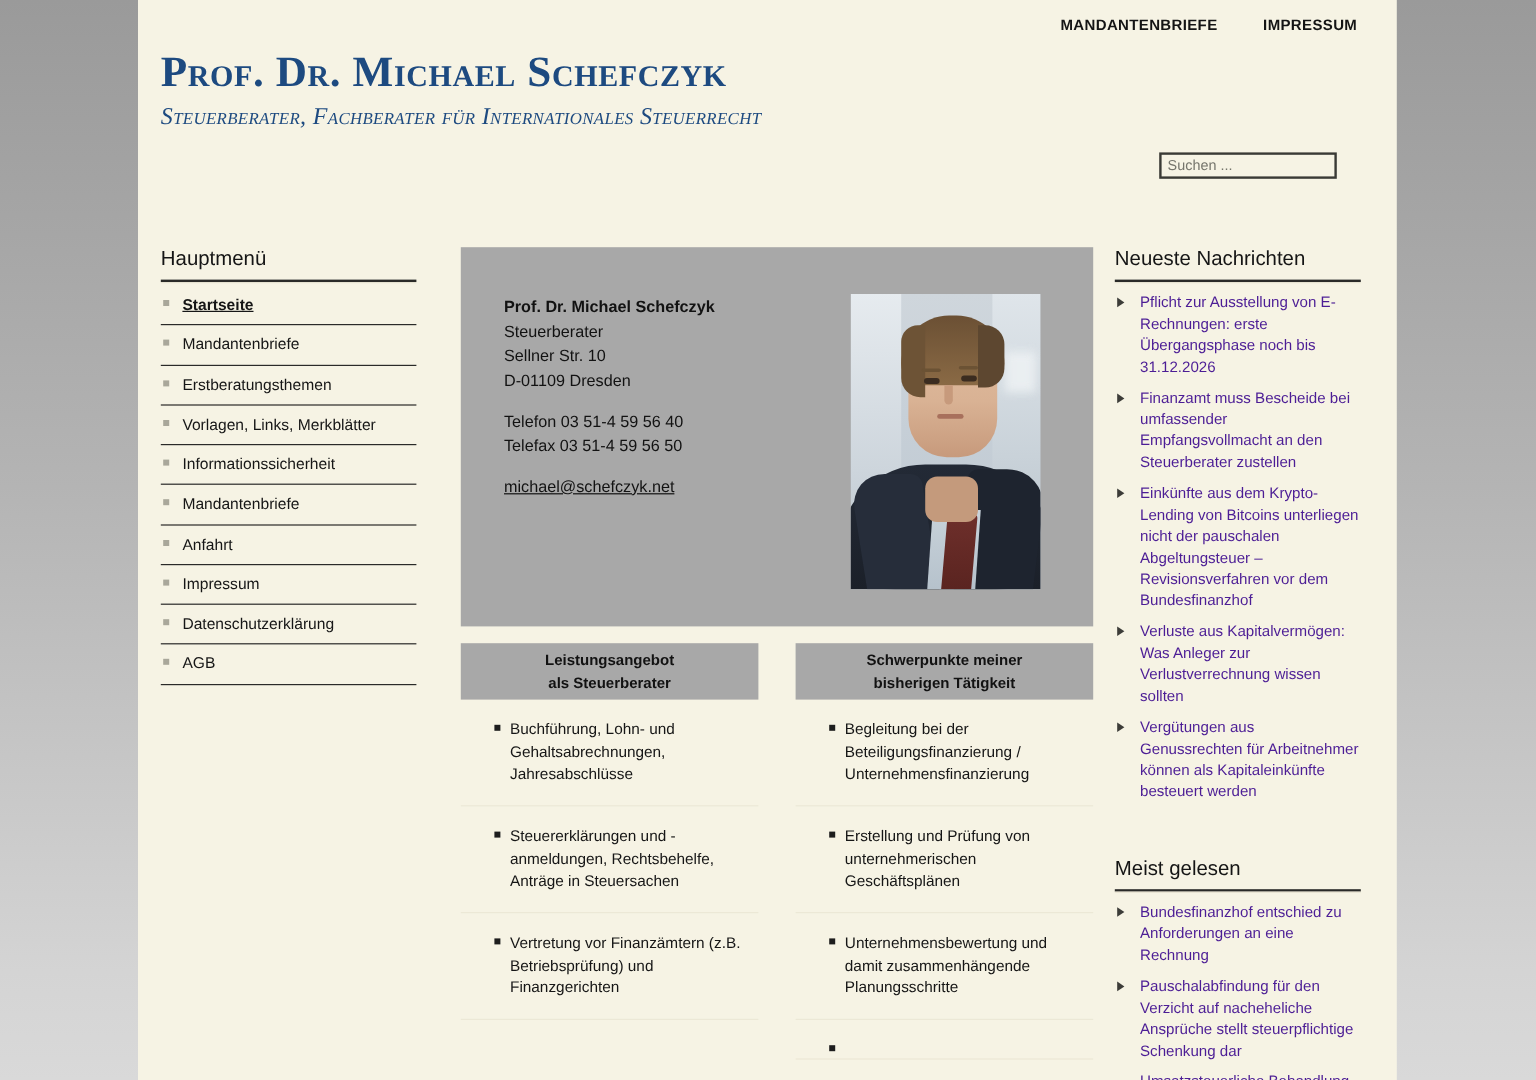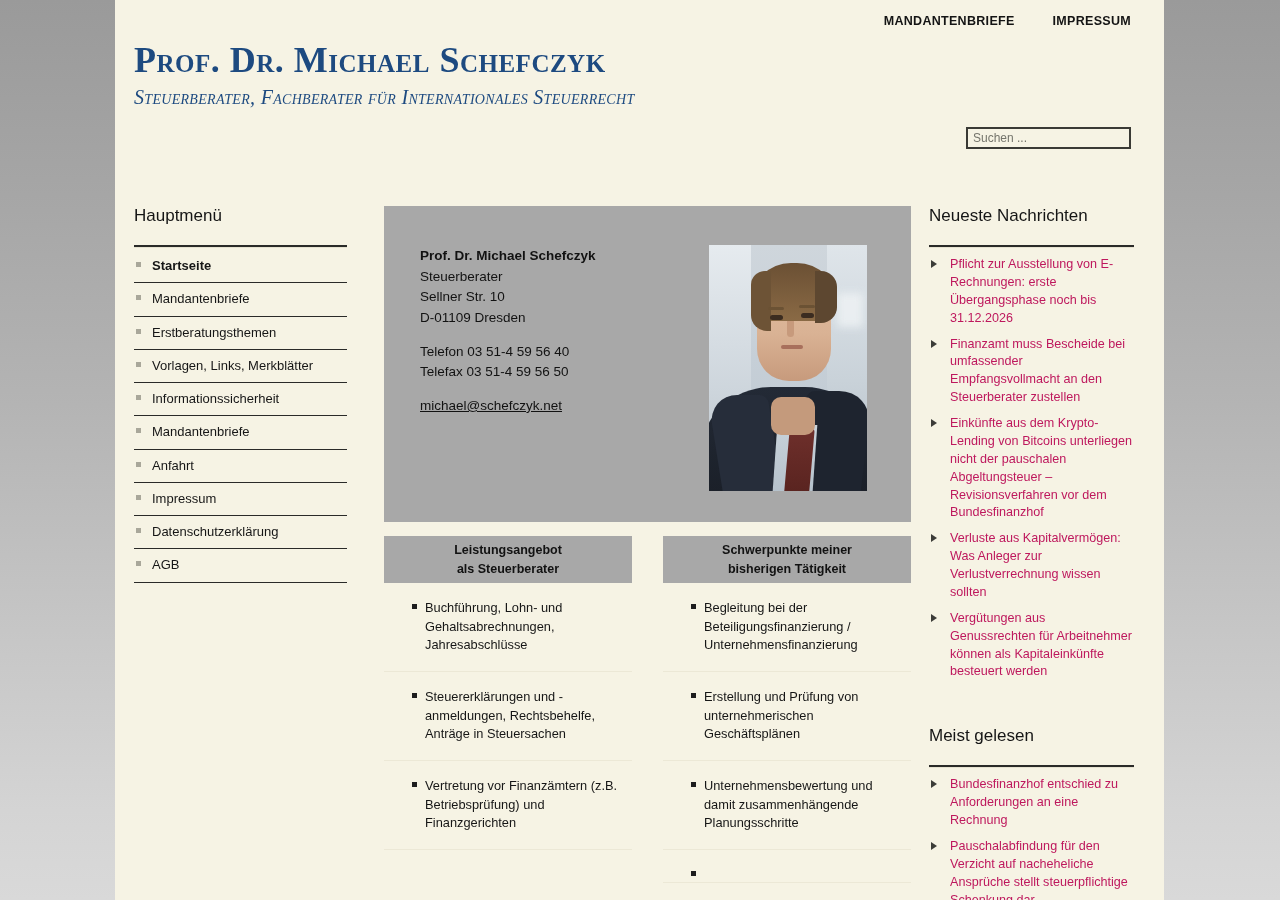--- a/index.html
+++ b/index.html
@@ -60,21 +60,21 @@
     color: #1d4a80;
     margin-top: 6px;
     letter-spacing: 0.3px;
     white-space: nowrap;
   }
 
   
   #search-wrap {
     position: absolute;
     left: 851px; top: 127px;
-    width: 165px; height: 22px;
+    width: 148px; height: 22px;
   }
   #search-input {
     width: 100%; height: 100%;
     background: #f6f3e4;
     border: 2px solid #3a3a35;
     font-family: "Liberation Sans", sans-serif;
     font-size: 12px;
     color: #4a4a45;
     padding: 0 5px;
     outline: none;
@@ -84,21 +84,21 @@
   
   #left-col {
     position: absolute;
     left: 19px; top: 206px;
     width: 213px;
   }
   .col-heading {
     font-size: 17px;
     font-weight: normal;
     color: #151515;
-    padding-bottom: 19px;
+    padding-bottom: 7px;
     margin: 0;
   }
   .heading-rule {
     border-top: 2px solid #2a2a28;
     border-bottom: 1px solid #e6e2d0;
     height: 3px;
     margin-bottom: 2px;
   }
   .menu-list { list-style: none; margin: 0; padding: 0; }
   .menu-item {
@@ -109,21 +109,21 @@
     color: #161616;
     cursor: pointer;
     line-height: 1.25;
   }
   .menu-item .sq {
     position: absolute;
     left: 2px; top: 12px;
     width: 5px; height: 5px;
     background: #a9a79a;
   }
-  .menu-item.active { font-weight: bold; }
+  .menu-item.active { font-weight: bold; text-decoration: underline; }
 
   
   #center-col {
     position: absolute;
     left: 269px; top: 206px;
     width: 527px;
   }
   #contact-panel {
     width: 527px;
     height: 316px;
@@ -242,21 +242,21 @@
     position: absolute;
     left: 814px; top: 206px;
     width: 205px;
   }
   .news-list { list-style: none; margin: 8px 0 0 0; padding: 0; }
   .news-item {
     position: relative;
     padding: 0 0 8px 21px;
     font-size: 12.6px;
     line-height: 1.42;
-    color: #be185d;
+    color: #4c1d95;
     cursor: pointer;
   }
   .news-item .tri {
     position: absolute;
     left: 2px; top: 4px;
     width: 0; height: 0;
     border-left: 6px solid #3c3c38;
     border-top: 4px solid transparent;
     border-bottom: 4px solid transparent;
   }

